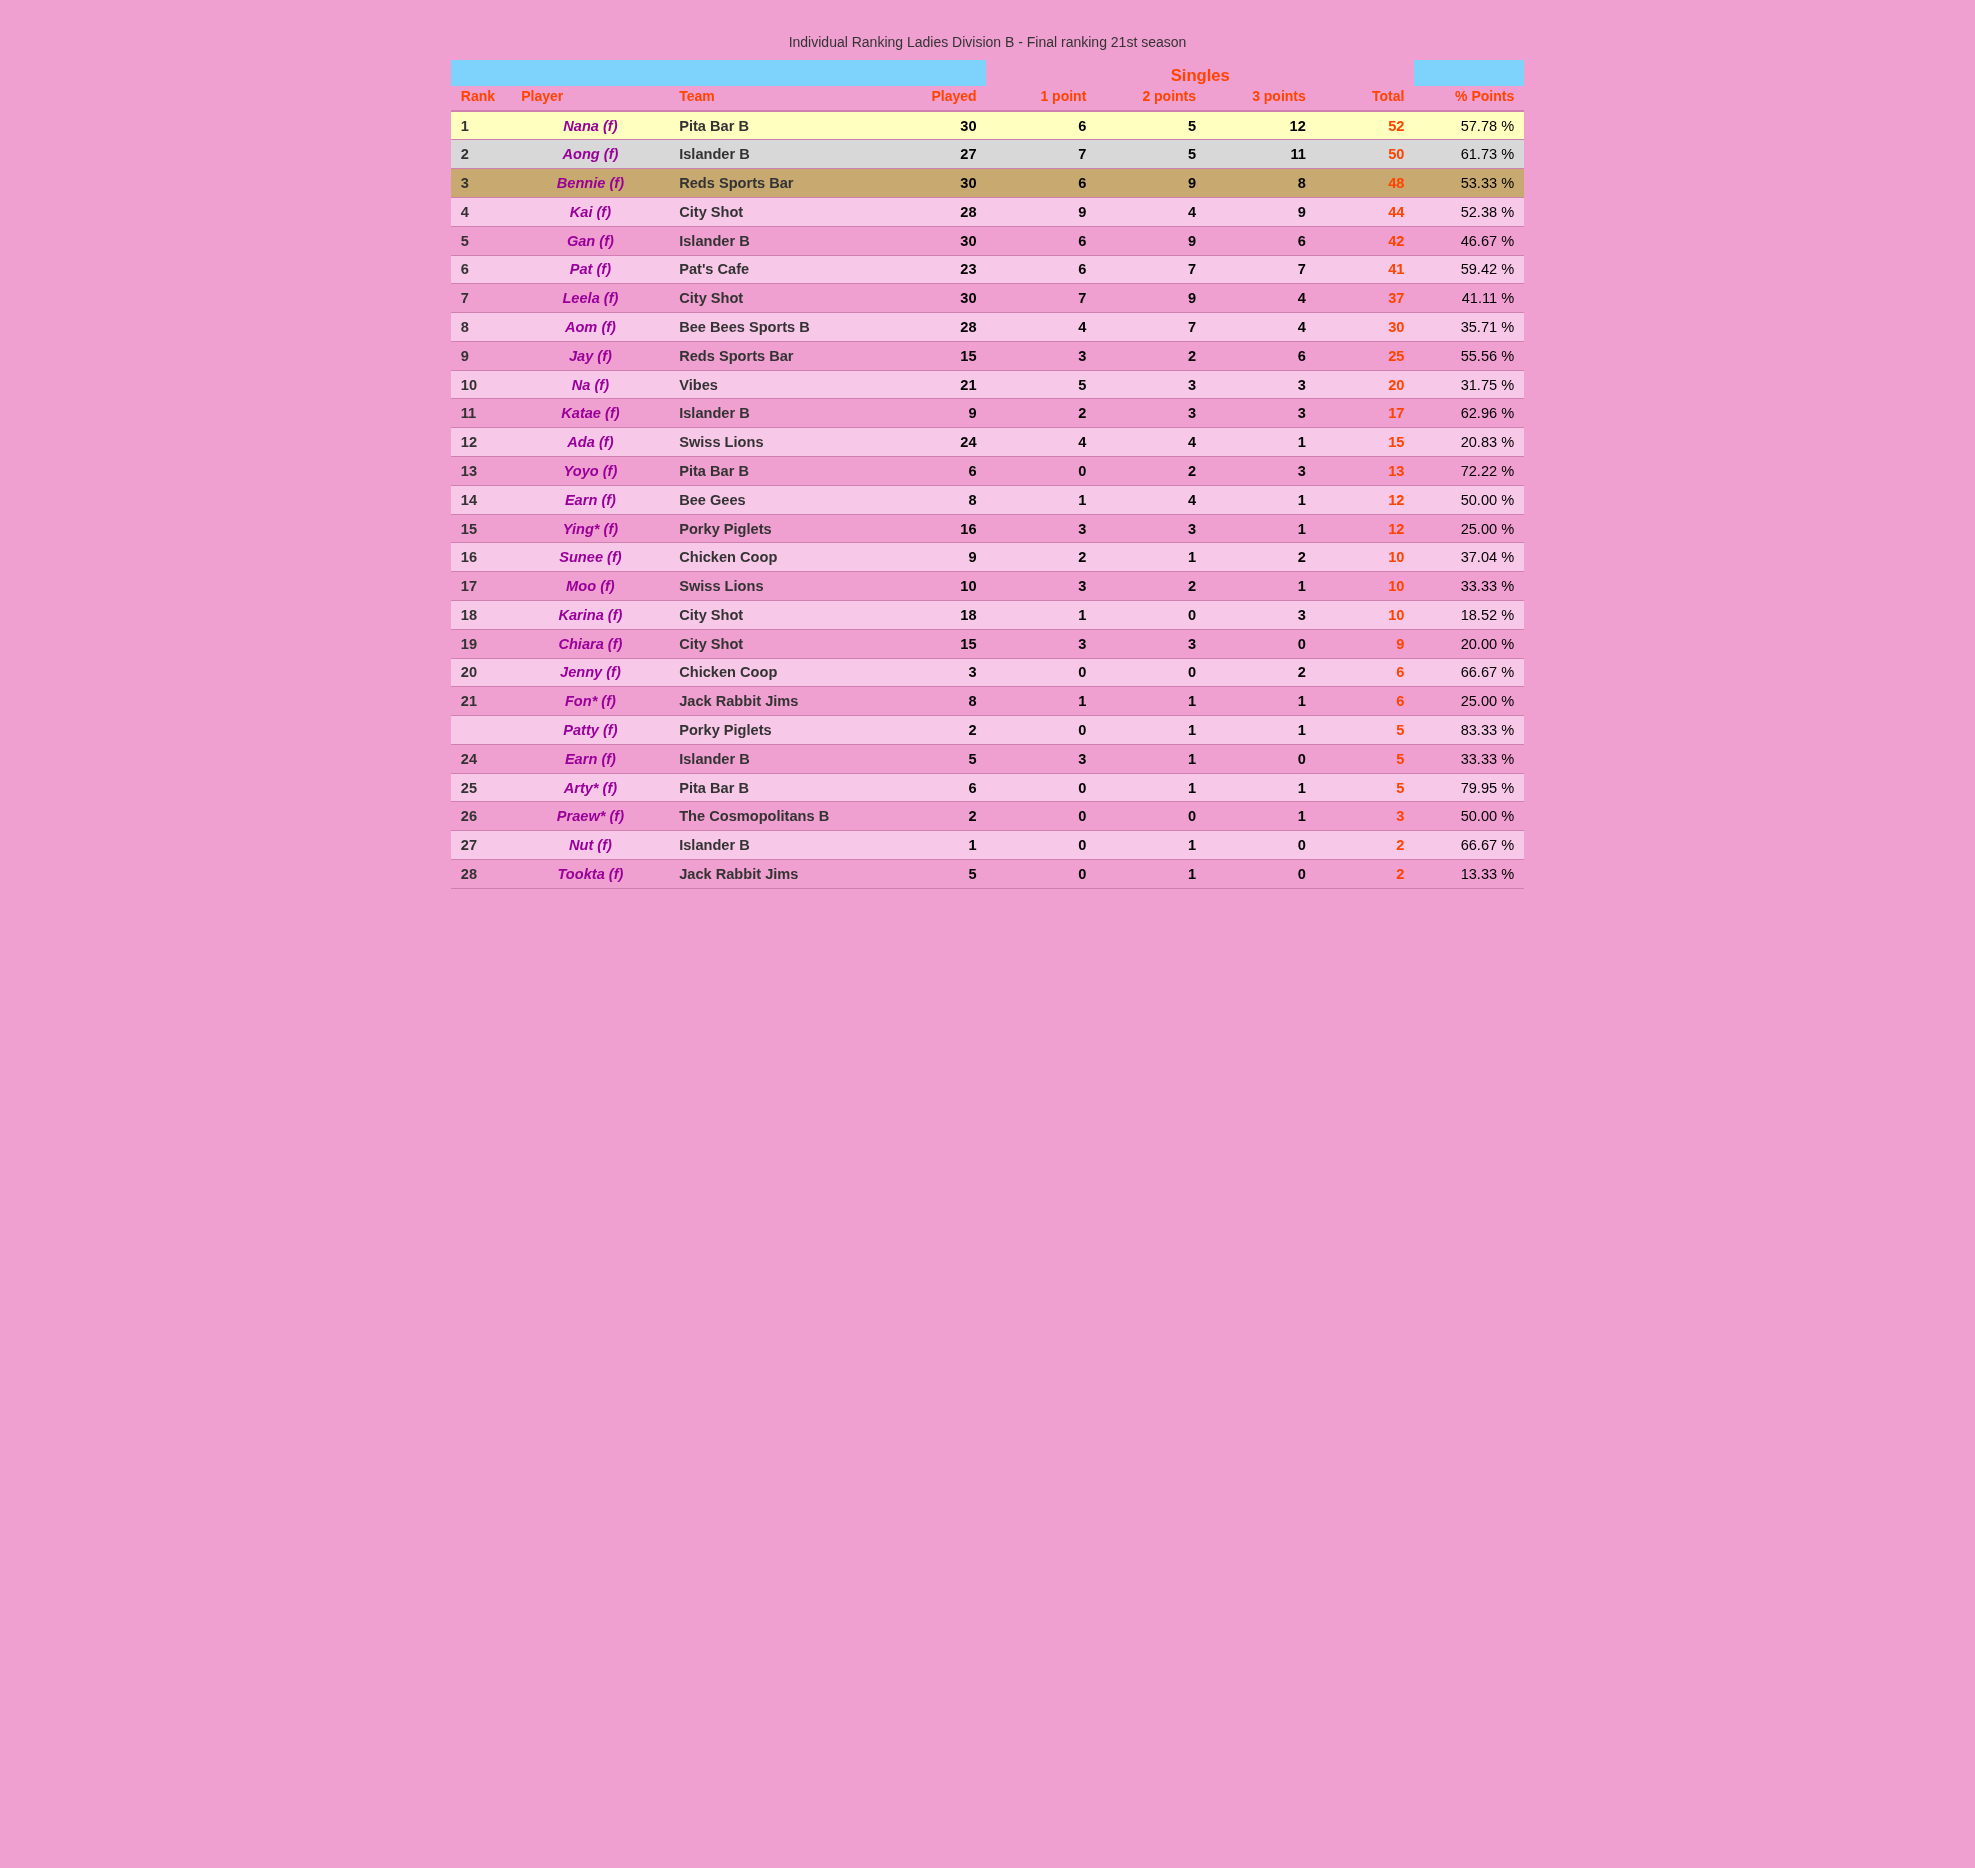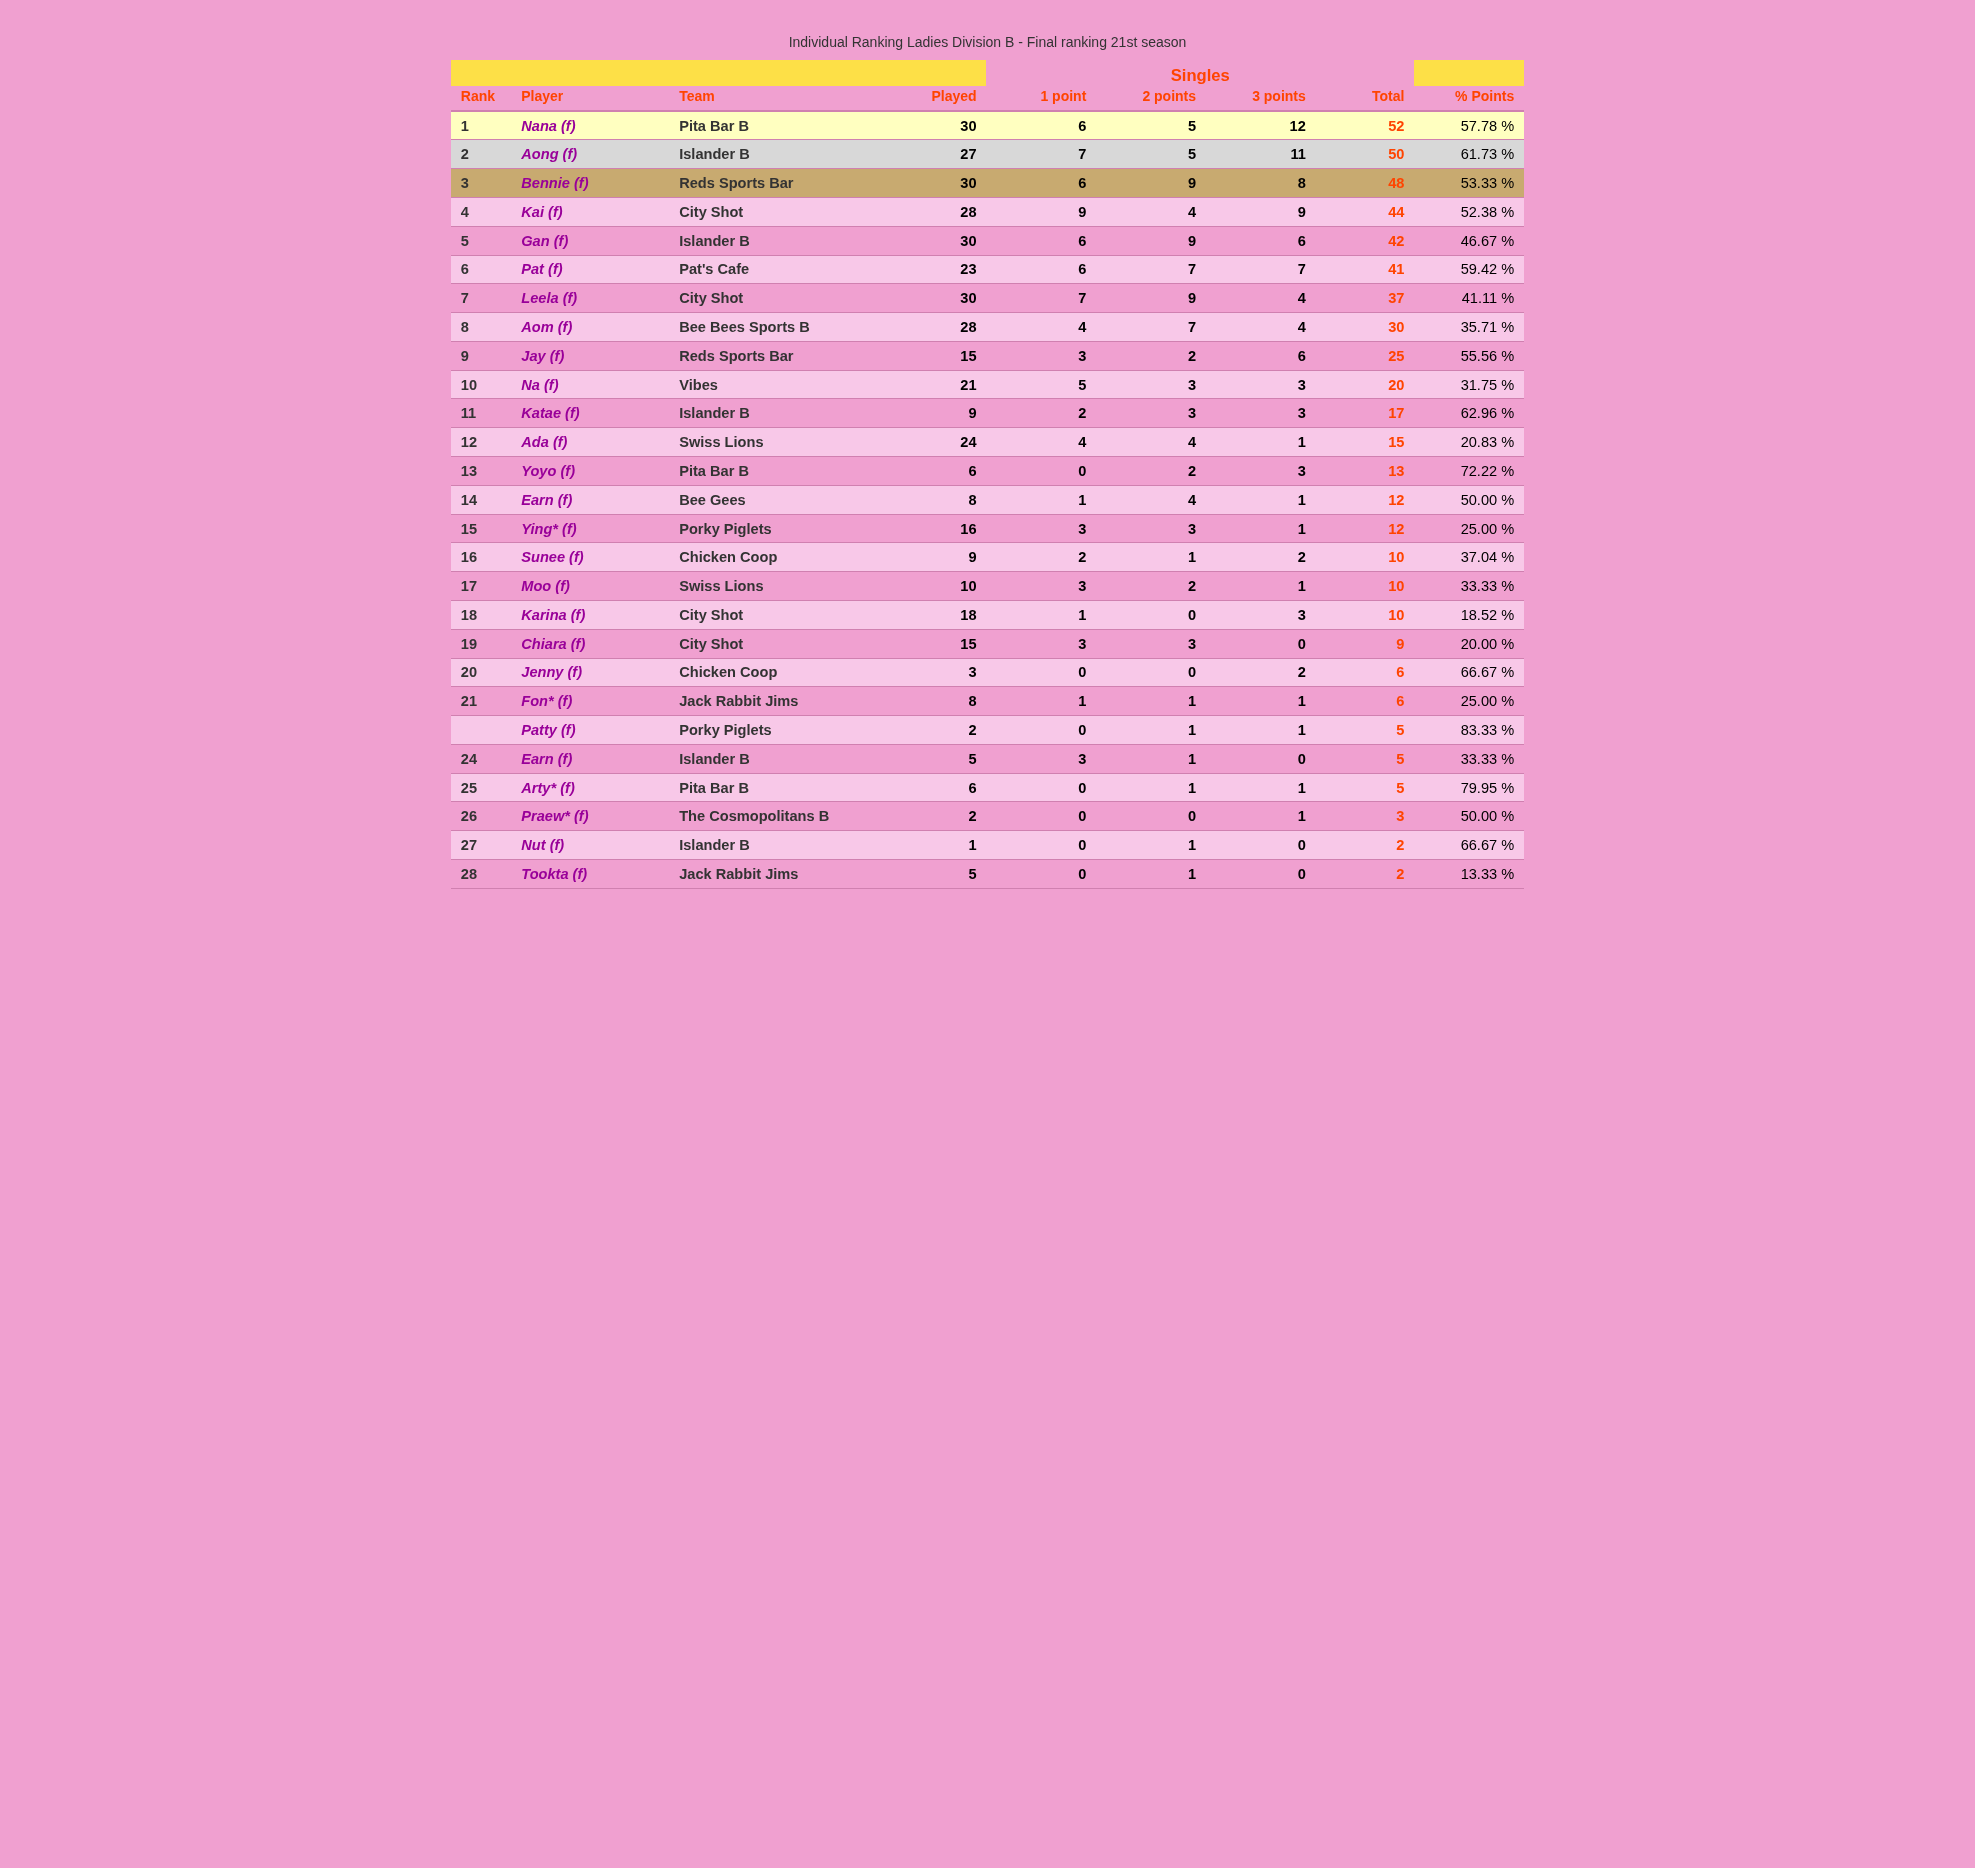--- a/index.html
+++ b/index.html
@@ -16,21 +16,21 @@
     .title {
       text-align: center;
       font-size: 14px;
       font-weight: normal;
       color: #333;
       padding: 14.6px 0 9.8px 0;
     }
     table {
       width: 100%;
       border-collapse: collapse;
-      background-color: #fde047;
+      background-color: #7dd3fc;
     }
     th, td {
       padding: 5.9px 9.8px;
       text-align: left;
       font-size: 14.6px;
     }
     td {
       border-bottom: 1px solid #d080b0;
     }
     .header-group-singles {
@@ -60,21 +60,21 @@
     td.num { text-align: right; font-weight: bold; }
     td.total-val { text-align: right; font-weight: bold; color: #ff4400; }
     td.pct-val { text-align: right; }
 
     tr.row-rank1 { background-color: #ffffc0; }
     tr.row-rank2 { background-color: #d8d8d8; }
     tr.row-rank3 { background-color: #c8aa70; }
     tr.row-even { background-color: #f8c8e8; }
     tr.row-odd { background-color: #f0a0d0; }
 
-    .player-name { font-style: italic; color: #990099; font-weight: bold; }
+    .player-name { font-style: italic; color: #990099; font-weight: bold; text-align: center; }
     .team-name { font-weight: bold; color: #333; }
     .rank-num { font-weight: bold; color: #333; }
 
     .singles-header-row th {
       border-bottom: none;
       padding-bottom: 0;
     }
     .col-headers-row th {
       border-bottom: 2px solid #d080b0;
       padding-top: 2px;

